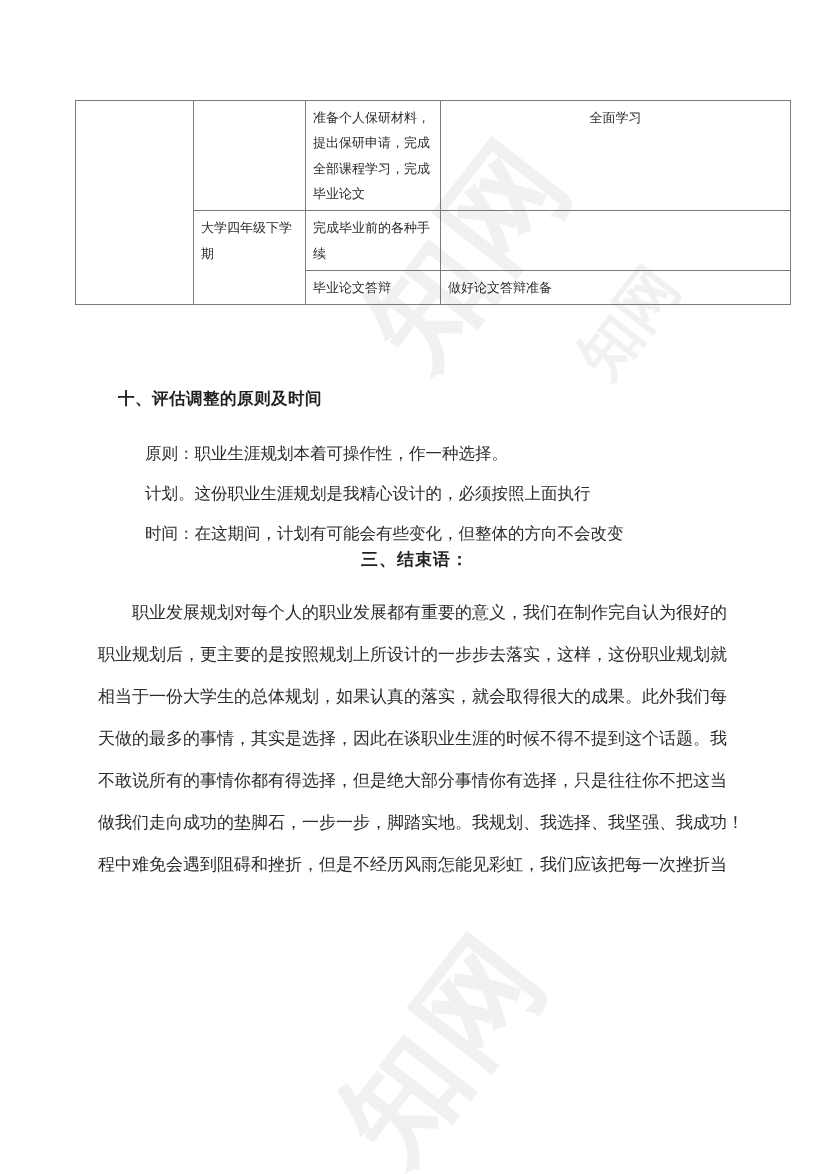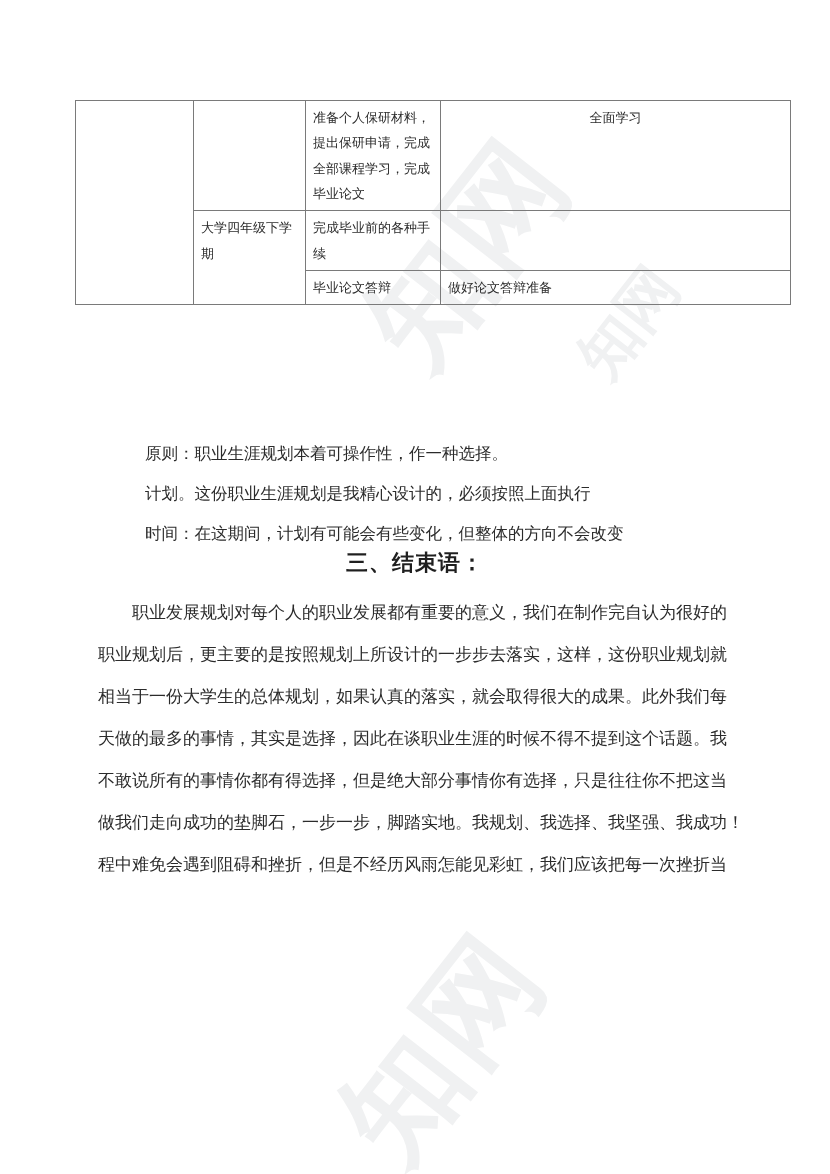--- a/index.html
+++ b/index.html
@@ -104,21 +104,21 @@
     color: #2b2b2b;
     white-space: nowrap;
   }
   h2.closing-heading {
     position: absolute;
     left: 0;
     top: 548px;
     width: 830px;
     margin: 0;
     text-align: center;
-    font-size: 22px;
+    font-size: 17px;
     font-weight: 700;
     letter-spacing: 1px;
     font-family: "Liberation Sans", sans-serif;
     color: #1f1f1f;
   }
   .closing-body {
     position: absolute;
     left: 90px;
     top: 592px;
     width: 650px;
@@ -155,20 +155,21 @@
         <td class="c-task">完成毕业前的各种手续</td>
         <td class="c-goal"></td>
       </tr>
       <tr>
         <td class="c-task mid">毕业论文答辩</td>
         <td class="c-goal mid">做好论文答辩准备</td>
       </tr>
     </tbody>
   </table>
 
+  <h2 class="section-heading">十、评估调整的原则及时间</h2>
 
   <div class="principle-list">
     <div class="principle-line">原则：职业生涯规划本着可操作性，作一种选择。</div>
     <div class="principle-line">计划。这份职业生涯规划是我精心设计的，必须按照上面执行</div>
     <div class="principle-line">时间：在这期间，计划有可能会有些变化，但整体的方向不会改变</div>
   </div>
 
   <h2 class="closing-heading">三、结束语：</h2>
 
   <div class="closing-body">

